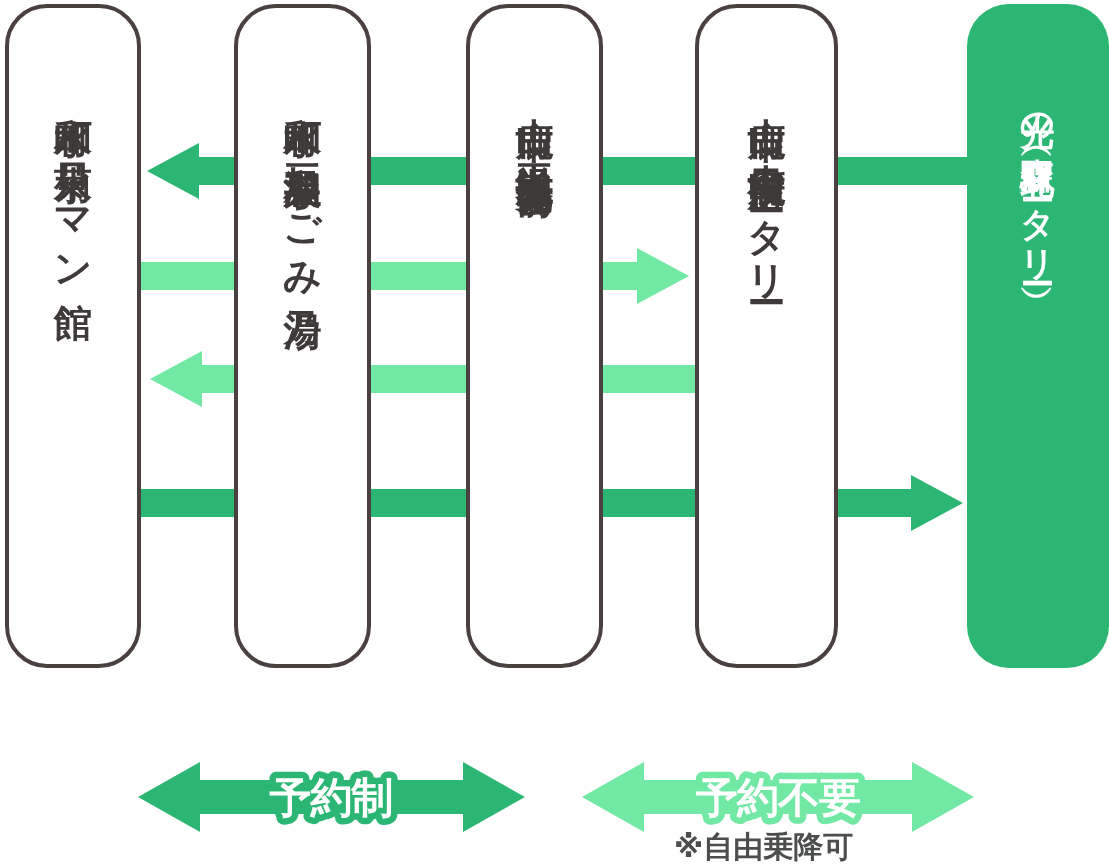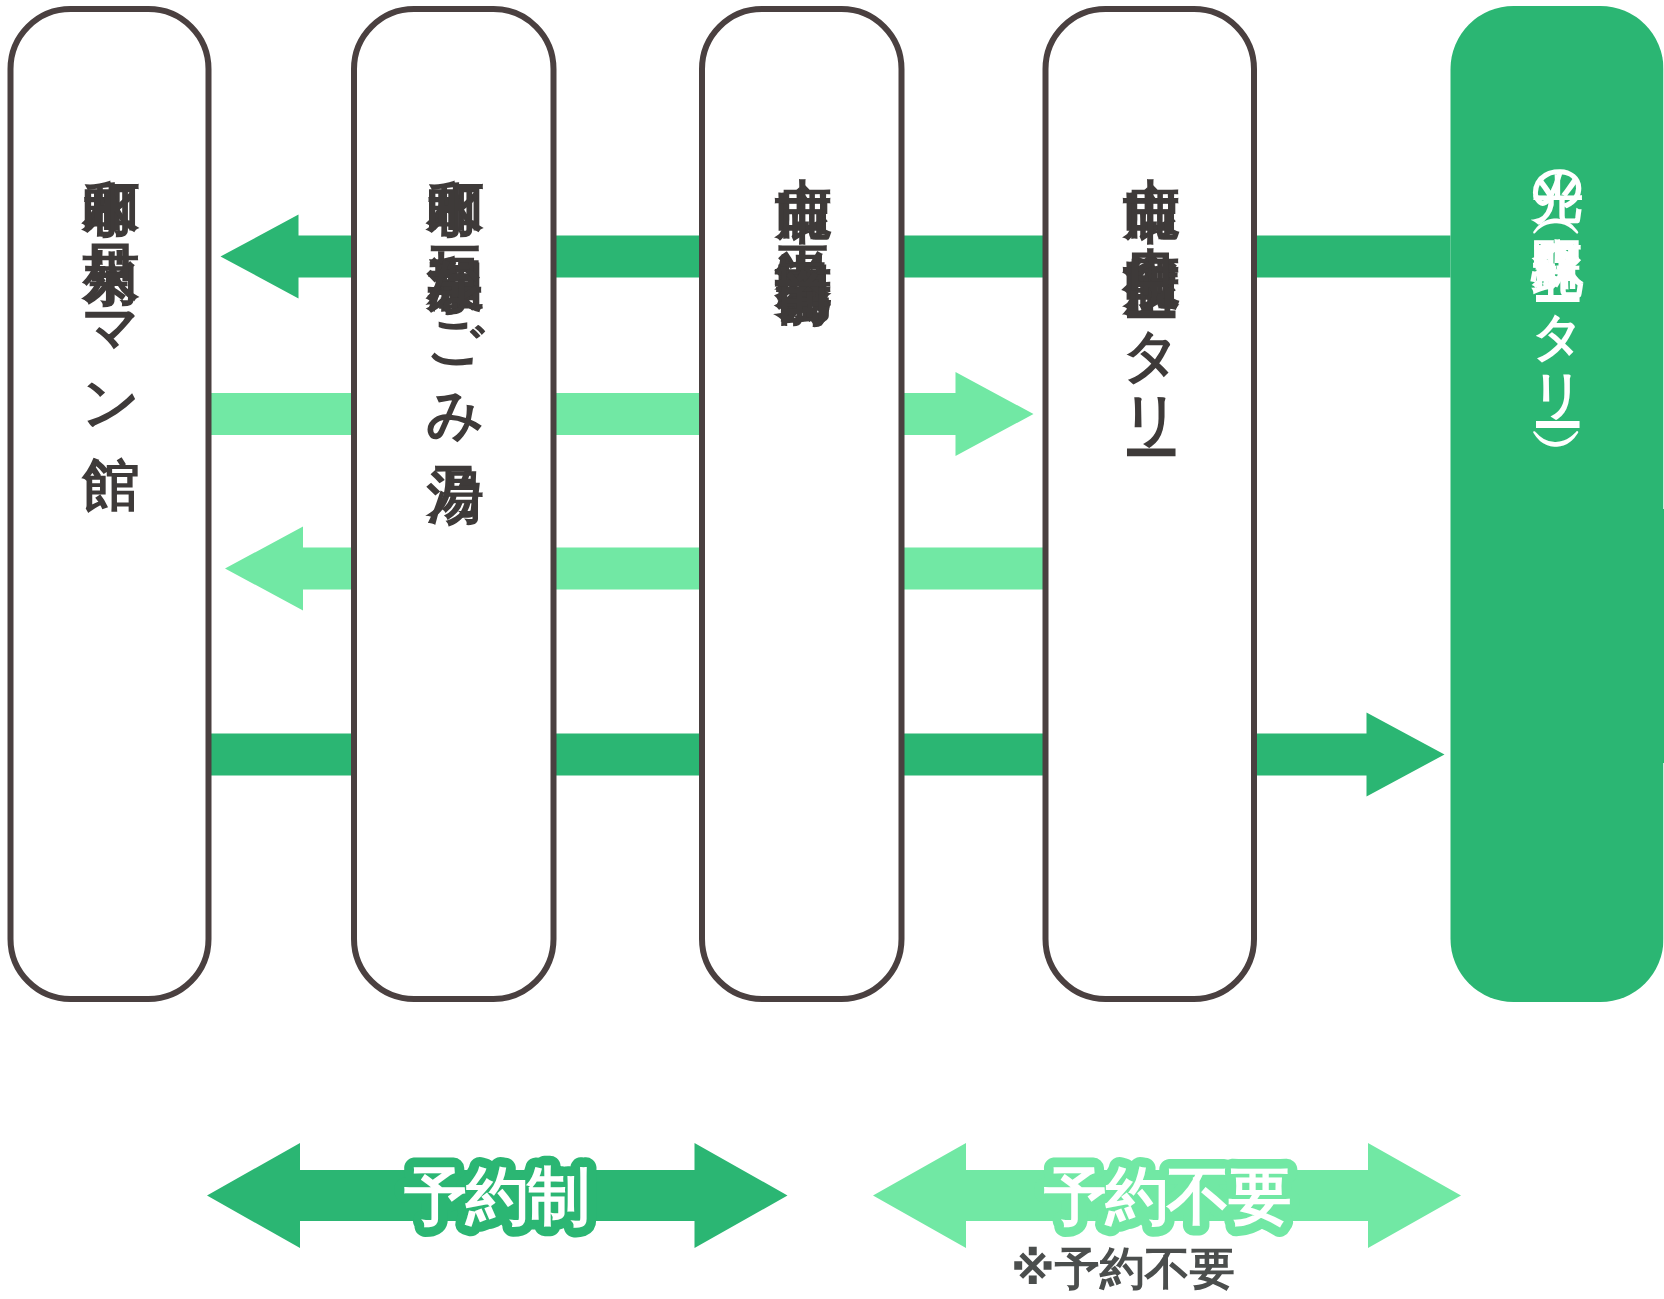--- a/index.html
+++ b/index.html
@@ -107,15 +107,15 @@
   </div>
 
   <div class="stop-pill" id="pill-4">
     <div class="stop-label">山鹿市　山鹿市役所ロータリー</div>
   </div>
 
   <div class="stop-pill filled" id="pill-5">
     <div class="stop-label">光の森駅（北口ロータリー）</div>
   </div>
 
-  <div class="note">※予約不要</div>
+  <div class="note">※自由乗降可</div>
 
 </div>
 
 </body></html>

